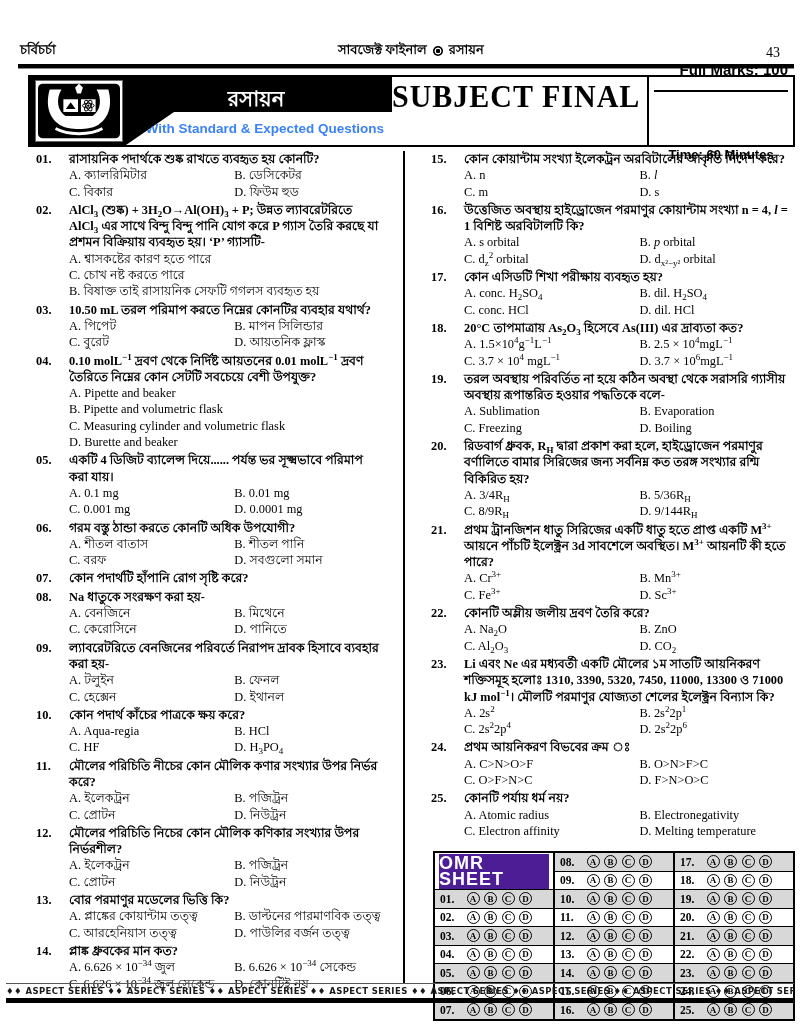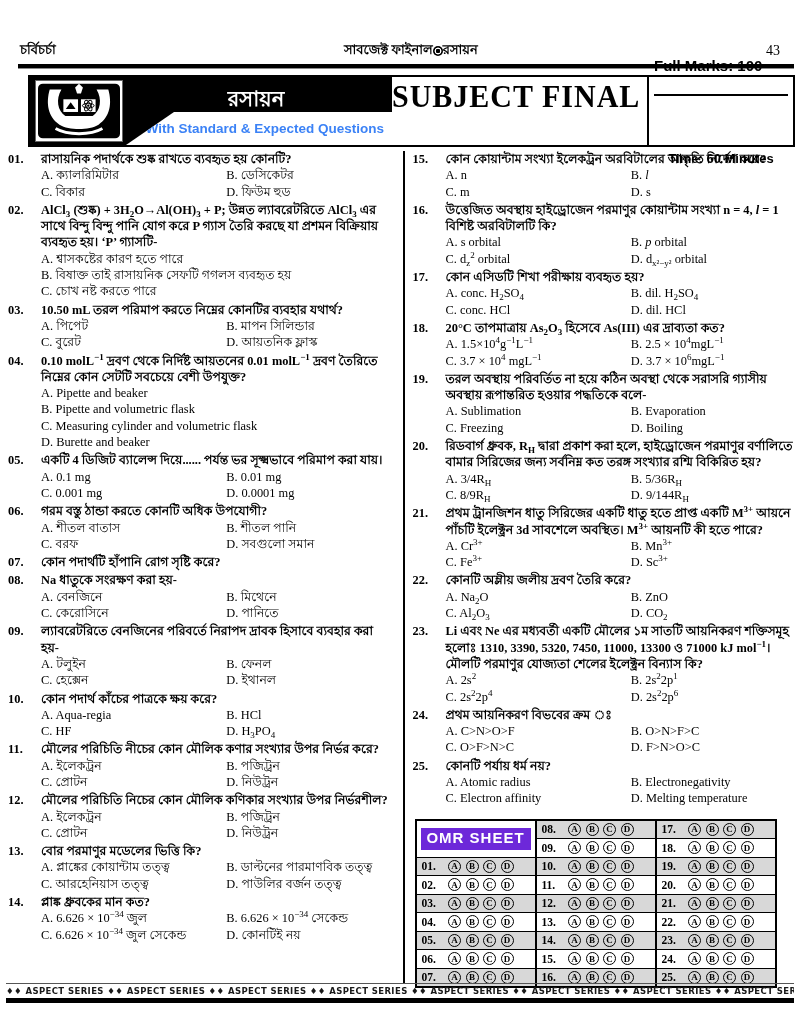--- a/index.html
+++ b/index.html
@@ -1,23 +1,23 @@
 <!DOCTYPE html>
 <html><head>
 <meta charset="utf-8">
 <style>
   html,body{margin:0;padding:0;background:#fff;}
   .page{position:relative;width:800px;height:1035px;background:#fff;overflow:hidden;
         font-family:"Liberation Serif","DejaVu Serif",serif;color:#000;}
 
   
   .page-header{position:absolute;top:40px;left:20px;right:20px;display:flex;
-               justify-content:space-between;align-items:center;font-size:13px;}
+               justify-content:space-between;align-items:flex-end;font-size:13px;}
   .ph-left,.ph-center{font-weight:bold;}
-  .ph-center{display:flex;align-items:center;}
+  .ph-center{display:flex;align-items:center;gap:6px;}
   .donut{display:inline-block;width:10px;height:10px;border-radius:50%;
          background:radial-gradient(circle,#000 0 2px,#fff 2.5px 3.4px,#000 3.6px);}
   .ph-right{font-size:14px;}
 
   .top-rule{position:absolute;top:64px;left:18px;right:6px;height:4px;background:#000;
             border-bottom:1px solid #8a8a8a;}
 
   
   .banner{position:absolute;top:75px;left:28px;right:5px;height:72px;display:flex;
           border:2px solid #000;background:#000;box-sizing:border-box;}
@@ -31,48 +31,48 @@
                   display:flex;align-items:center;justify-content:flex-end;padding-right:8px;
                   font-family:"Liberation Sans",sans-serif;font-weight:bold;font-size:13.5px;color:#3b82f6;}
   .banner-mid{width:255px;background:#fff;display:flex;flex-direction:row;box-sizing:border-box;}
   .subject-final{font-weight:bold;text-align:center;font-size:30px;letter-spacing:1px;
                  line-height:1.0;padding-top:3px;transform:scaleY(1.08);transform-origin:top;}
   .grad-bar{height:9px;margin:3px 3px 0 3px;
             background:linear-gradient(90deg,#000 0%,#101010 40%,#8a8a8a 66%,#dcdcdc 80%,#555 93%,#111 100%);}
   .banner-marks{width:146px;background:#fff;border-left:2px solid #000;display:flex;
                 flex-direction:column;justify-content:center;padding:2px 5px;box-sizing:border-box;
                 font-family:"Liberation Sans",sans-serif;font-weight:bold;}
-  .marks-line{font-size:15px;text-align:left;padding-bottom:20px;border-bottom:2px solid #000;}
+  .marks-line{font-size:15px;text-align:right;padding-bottom:12px;border-bottom:2px solid #000;}
   .time-line{font-size:13px;text-align:center;padding-top:16px;margin-top:39px;}
 
   
   .content{position:absolute;top:151px;left:8px;right:5px;display:flex;}
-  .colq{width:50%;box-sizing:border-box;font-size:12.4px;line-height:16.3px;}
+  .colq{width:50%;box-sizing:border-box;font-size:12.4px;line-height:16.3px;margin-left:28px;}
   .col-left{padding-right:11px;}
   .col-right{padding-left:11px;}
   .v-divider{position:absolute;top:151px;left:403px;width:2px;height:832px;background:#000;}
 
   .question{position:relative;padding-left:33px;margin-bottom:2px;}
   .q-num{position:absolute;left:0;top:0;font-weight:bold;}
   .q-stem{font-weight:bold;}
   .q-opts.twocol{display:grid;grid-template-columns:53% 47%;}
   .q-opts.stack .opt{display:block;}
   .opt-l{}
   sub,sup{font-size:9px;line-height:0;}
 
   
   .omr-table{margin:12px 0 0 2px;width:362px;border:2px solid #000;display:flex;
              box-sizing:border-box;background:#fff;}
   .omr-col{flex:1;display:flex;flex-direction:column;border-right:2px solid #000;}
   .omr-col:last-child{border-right:none;}
   .omr-header-cell{height:36px;border-bottom:1px solid #000;background:#fff;display:flex;
                    align-items:center;justify-content:center;}
-  .omr-header-box{background:#6d28d9;color:#fff;width:calc(100% - 8px);height:22px;display:flex;
+  .omr-header-box{background:#4c1d95;color:#fff;width:calc(100% - 8px);height:35px;display:flex;
                   align-items:center;justify-content:center;font-family:"Liberation Sans",sans-serif;
-                  font-weight:bold;font-size:15px;letter-spacing:1px;}
+                  font-weight:bold;font-size:18px;letter-spacing:1px;}
   .omr-row{height:17.5px;display:flex;align-items:center;border-bottom:1px solid #000;
            padding-left:5px;gap:4.5px;box-sizing:content-box;}
   .omr-col .omr-row:last-child{border-bottom:none;}
   .omr-row.shade{background:#d8d8d8;}
   .omr-num{font-weight:bold;font-size:11.5px;width:22px;}
   .bubble{width:13px;height:13px;border:1.4px solid #000;border-radius:50%;display:inline-flex;
           align-items:center;justify-content:center;font-size:9px;font-weight:600;
           background:transparent;box-sizing:border-box;cursor:pointer;}
 
   
@@ -148,22 +148,22 @@
             <div class="opt"><span class="opt-l">B.</span> <span class="opt-t">ডেসিকেটর</span></div>
             <div class="opt"><span class="opt-l">C.</span> <span class="opt-t">বিকার</span></div>
             <div class="opt"><span class="opt-l">D.</span> <span class="opt-t">ফিউম হুড</span></div>
           </div>
         </div>
         <div class="question">
           <span class="q-num">02.</span>
           <div class="q-stem">AlCl<sub>3</sub> (শুষ্ক) + 3H<sub>2</sub>O→Al(OH)<sub>3</sub> + P; উন্নত ল্যাবরেটরিতে AlCl<sub>3</sub> এর সাথে বিন্দু বিন্দু পানি যোগ করে P গ্যাস তৈরি করছে যা প্রশমন বিক্রিয়ায় ব্যবহৃত হয়। ‘P’ গ্যাসটি-</div>
           <div class="q-opts stack">
             <div class="opt"><span class="opt-l">A.</span> <span class="opt-t">শ্বাসকষ্টের কারণ হতে পারে</span></div>
+            <div class="opt"><span class="opt-l">C.</span> <span class="opt-t">চোখ নষ্ট করতে পারে</span></div>
             <div class="opt"><span class="opt-l">B.</span> <span class="opt-t">বিষাক্ত তাই রাসায়নিক সেফটি গগলস ব্যবহৃত হয়</span></div>
-            <div class="opt"><span class="opt-l">C.</span> <span class="opt-t">চোখ নষ্ট করতে পারে</span></div>
           </div>
         </div>
         <div class="question">
           <span class="q-num">03.</span>
           <div class="q-stem">10.50 mL তরল পরিমাপ করতে নিম্নের কোনটির ব্যবহার যথার্থ?</div>
           <div class="q-opts twocol">
             <div class="opt"><span class="opt-l">A.</span> <span class="opt-t">পিপেট</span></div>
             <div class="opt"><span class="opt-l">B.</span> <span class="opt-t">মাপন সিলিন্ডার</span></div>
             <div class="opt"><span class="opt-l">C.</span> <span class="opt-t">বুরেট</span></div>
             <div class="opt"><span class="opt-l">D.</span> <span class="opt-t">আয়তনিক ফ্লাস্ক</span></div>

